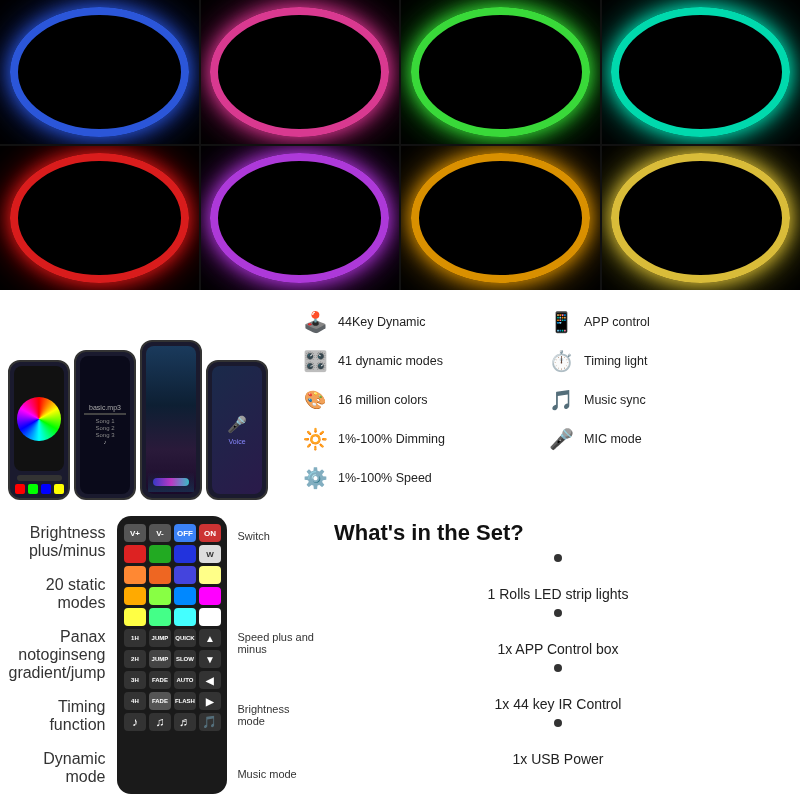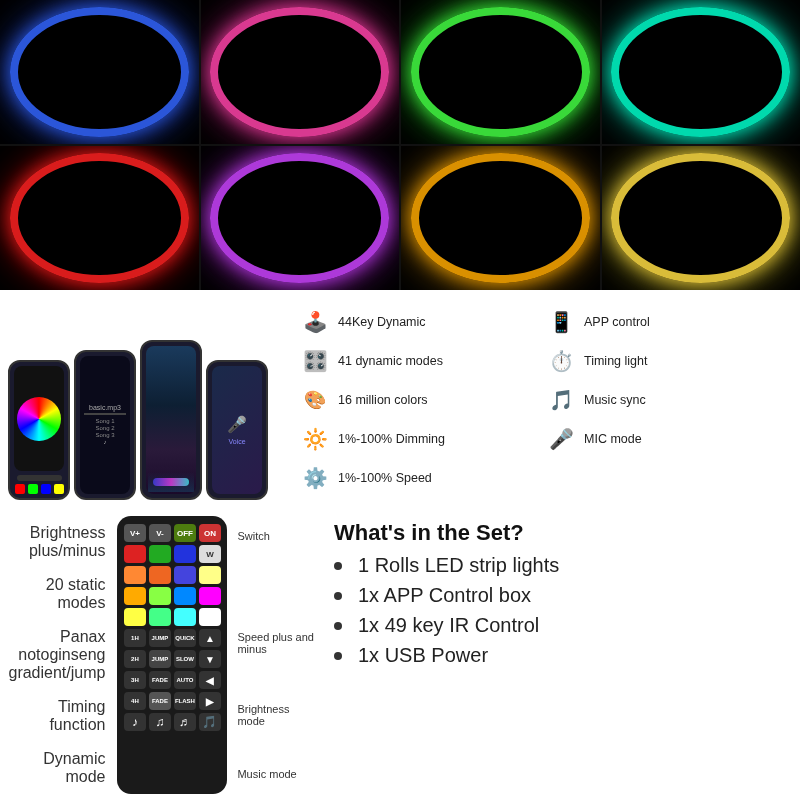--- a/index.html
+++ b/index.html
@@ -177,26 +177,27 @@
       font-size: 22px;
       font-weight: 800;
       color: #111;
       margin-bottom: 8px;
     }
     .whats-in-set ul {
       list-style: none;
       padding: 0;
     }
     .whats-in-set ul li {
-      font-size: 20px;
+      font-size: 14px;
       color: #222;
       margin-bottom: 7px;
       display: flex;
       align-items: center;
-      gap: 16px;
+      gap: 24px;
+      flex-direction: column;
     }
     .bullet-dot {
       width: 8px;
       height: 8px;
       background: #333;
       border-radius: 50%;
       flex-shrink: 0;
     }
 
     
@@ -333,21 +334,21 @@
       <div>Panax notoginseng gradient/jump</div>
       <div>Timing function</div>
       <div>Dynamic mode</div>
     </div>
 
     <div class="remote-body">
 
       <div class="remote-row">
         <div class="remote-btn" style="background:#555;">V+</div>
         <div class="remote-btn" style="background:#555;">V-</div>
-        <div class="remote-btn" style="background:#4d7c0f;">OFF</div>
+        <div class="remote-btn" style="background:#3b82f6;">OFF</div>
         <div class="remote-btn" style="background:#cc3333;">ON</div>
       </div>
 
       <div class="remote-row">
         <div class="remote-btn" style="background:#dd2222;"></div>
         <div class="remote-btn" style="background:#22aa22;"></div>
         <div class="remote-btn" style="background:#2233dd;"></div>
         <div class="remote-btn" style="background:#dddddd;color:#333;">W</div>
       </div>
       <div class="remote-row">
@@ -415,21 +416,21 @@
       <li>
         <span class="bullet-dot"></span>
         <span>1 Rolls LED strip lights</span>
       </li>
       <li>
         <span class="bullet-dot"></span>
         <span>1x APP Control box</span>
       </li>
       <li>
         <span class="bullet-dot"></span>
-        <span>1x 49 key IR Control</span>
+        <span>1x 44 key IR Control</span>
       </li>
       <li>
         <span class="bullet-dot"></span>
         <span>1x USB Power</span>
       </li>
     </ul>
   </div>
 </div>
 
 </body></html>

